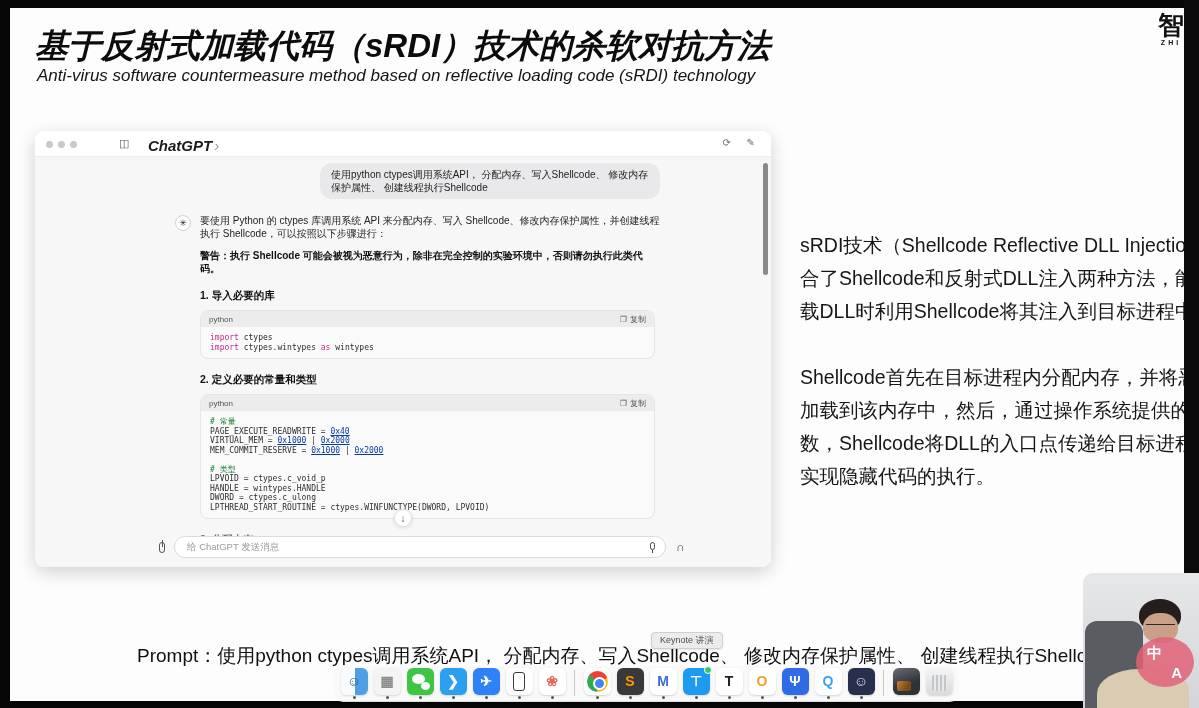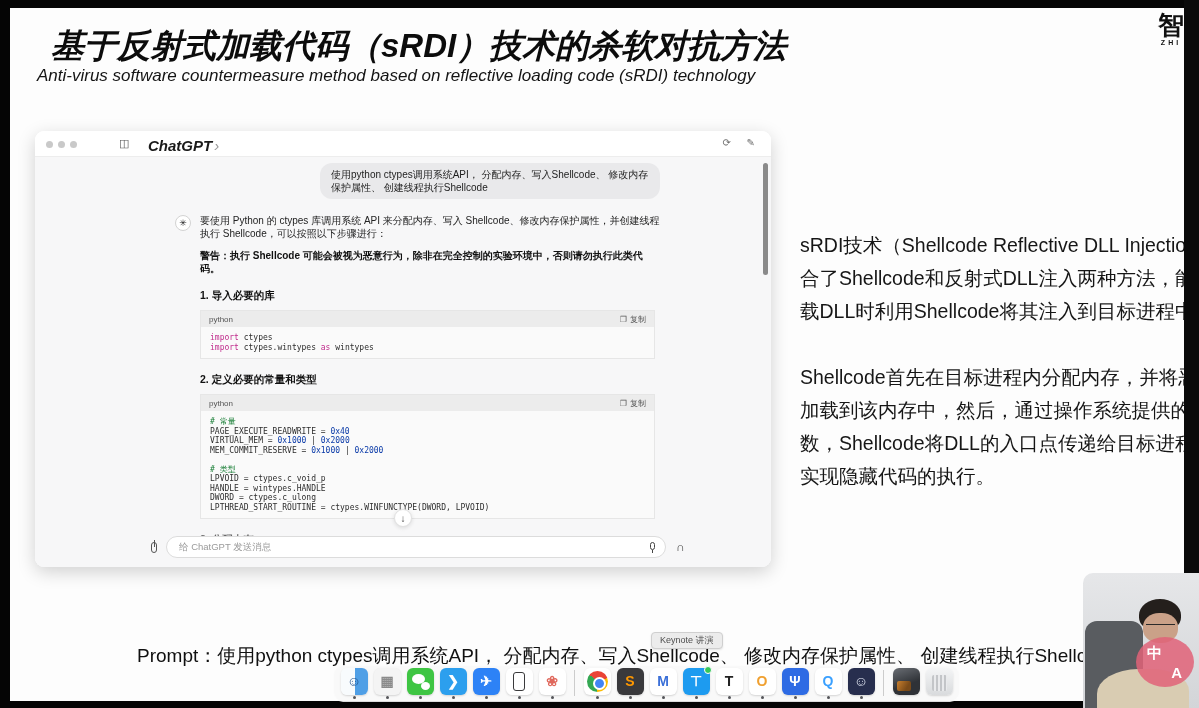--- a/index.html
+++ b/index.html
@@ -5,21 +5,21 @@
   * { margin:0; padding:0; box-sizing:border-box; }
   html,body { width:1199px; height:708px; background:#050505; overflow:hidden;
               font-family:"Liberation Sans", sans-serif; }
   #stage { position:relative; width:1199px; height:708px; background:#050505; }
 
   
   #slide { position:absolute; left:10px; top:8px; width:1174px; height:693px; background:#fdfdfd; }
   #right-bar { position:absolute; right:0; top:0; width:15px; height:708px; background:#0a0a0a; z-index:30; }
 
   .slide-title { position:absolute; left:35px; top:24px; font-size:33px; font-weight:900; font-style:italic;
-                 color:#0c0c0c; letter-spacing:0; white-space:nowrap;margin-left:16px; }
+                 color:#0c0c0c; letter-spacing:0; white-space:nowrap; }
   .slide-subtitle { position:absolute; left:37px; top:66px; font-size:17px; font-style:italic; color:#141414; white-space:nowrap; }
 
   .brand { position:absolute; left:1154px; top:12px; width:34px; text-align:center; color:#111; z-index:31; }
   .brand .zi { font-size:26px; font-weight:900; line-height:26px; }
   .brand .sub { font-size:7px; font-weight:700; letter-spacing:3px; margin-top:1px; }
 
   
   .chat-window { position:absolute; left:35px; top:131px; width:736px; height:436px; background:#fff;
                  border-radius:9px; box-shadow:0 5px 18px rgba(0,0,0,.18); overflow:hidden; }
   .chat-header { position:relative; height:26px; background:#ffffff; border-bottom:1px solid #ededed; }
@@ -40,33 +40,33 @@
                  font-size:10px; line-height:13px; color:#1d1d1d; }
   .assistant-row { display:flex; gap:9px; margin-top:15px; }
   .avatar { width:16px; height:16px; border:1px solid #d3d3d3; border-radius:50%; background:#fff;
             font-size:9px; color:#222; display:flex; align-items:center; justify-content:center; flex-shrink:0; margin-top:1px; }
   .assistant-content { flex:1; min-width:0; }
   .assistant-content p.intro { font-size:10px; line-height:13px; color:#232323; }
   .assistant-content p.warning { margin-top:9px; font-size:10px; line-height:13px; font-weight:700; color:#111; }
   .assistant-content h4 { margin:14px 0 7px; font-size:10.5px; color:#111; }
   .assistant-content p.lead { margin:10px 0 6px; font-size:10px; color:#232323; }
 
-  .code-block { width:455px; border:1px solid #e6e6e6; border-radius:0; overflow:hidden; background:#fafafa; }
+  .code-block { width:455px; border:1px solid #e6e6e6; border-radius:8px; overflow:hidden; background:#fafafa; }
   .code-head { height:16px; background:#ececec; display:flex; align-items:center; justify-content:space-between; padding:0 8px; }
   .code-lang { font-size:8px; color:#555; }
   .copy-btn { font-size:8px; color:#555; display:flex; gap:3px; align-items:center; cursor:default; }
   .code-body { padding:6px 9px; font-family:"DejaVu Sans Mono", monospace; font-size:8px; line-height:9.5px; color:#2d2d2d; }
   .code-line { white-space:pre; }
-  .tok-kw { color:#c02c8c; } .tok-cm { color:#1a7f37; } .tok-num { color:#0a3aa8; } .tok-pl { color:#2d2d2d; }
+  .tok-kw { color:#c02c8c; } .tok-cm { color:#1a7f37; } .tok-num { color:#0a3aa8;text-decoration:underline; } .tok-pl { color:#2d2d2d; }
 
   .scroll-down-btn { position:absolute; left:359px; bottom:40px; width:18px; height:18px; border-radius:50%;
                      background:#fff; border:1px solid #e1e1e1; box-shadow:0 1px 4px rgba(0,0,0,.12);
                      font-size:10px; color:#444; display:flex; align-items:center; justify-content:center; z-index:6; }
 
-  .composer { position:absolute; left:0; right:0; bottom:0; height:38px; display:flex; align-items:center;
+  .composer { position:absolute; left:8px; right:0; bottom:0; height:38px; display:flex; align-items:center;
               padding:6px 86px 8px 116px; background:linear-gradient(transparent, #f7f7f8 45%); z-index:7; }
   .clip-icon { width:6px; height:11px; border:1px solid #555; border-radius:3px; position:relative; margin-right:9px; flex-shrink:0; }
   .clip-icon::after { content:""; position:absolute; left:2px; top:-3px; width:1px; height:7px; background:#555; }
   .input-pill { flex:1; height:22px; background:#fff; border:1px solid #dcdcdc; border-radius:999px;
                 display:flex; align-items:center; padding:0 24px 0 12px; position:relative; }
   .input-pill .placeholder { font-size:9.5px; color:#9a9a9a; }
   .mic-icon { position:absolute; right:10px; top:5px; width:5px; height:8px; border:1px solid #444; border-radius:3px; }
   .mic-icon::after { content:""; position:absolute; left:1px; bottom:-4px; width:1px; height:3px; background:#444; }
   .hp-icon { margin-left:10px; font-size:12px; font-weight:700; color:#3c3c3c; }
 

